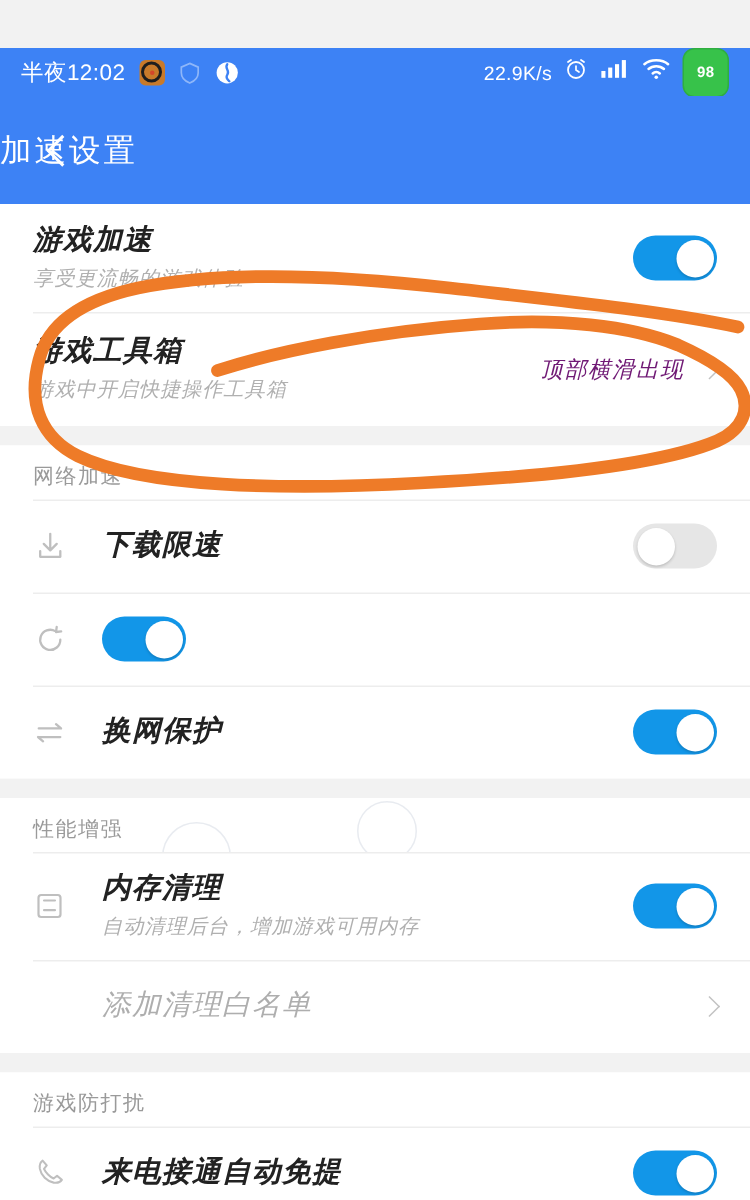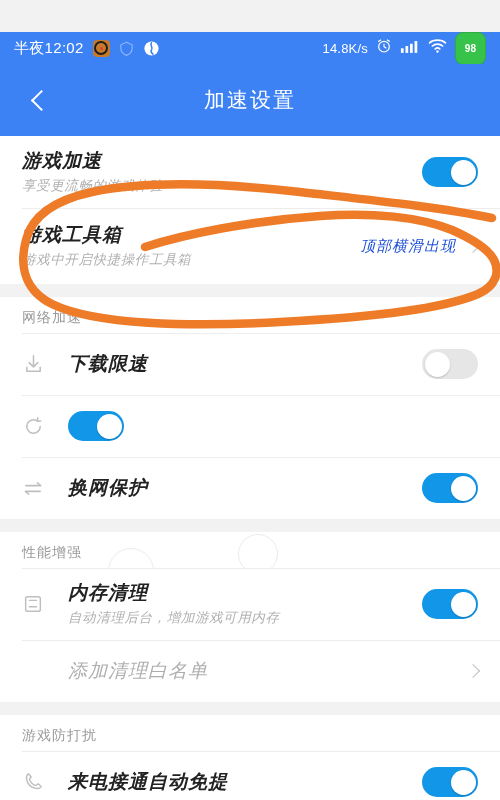--- a/index.html
+++ b/index.html
@@ -104,21 +104,21 @@
     letter-spacing: 0.2px;
   }
 
   
   .appbar {
     height: 72px;
     background: #3d82f5;
     position: relative;
     display: flex;
     align-items: center;
-    justify-content: center;
+    justify-content: flex-start;
   }
   .back-btn {
     position: absolute;
     left: 22px;
     top: 50%;
     transform: translateY(-50%);
     width: 34px;
     height: 34px;
     display: flex;
     align-items: center;
@@ -203,21 +203,21 @@
   }
   .row-sub {
     font-size: 13.5px;
     color: #b0b0b0;
     letter-spacing: 0.6px;
     margin-top: 3px;
     line-height: 1.3;
   }
   .row-value {
     font-size: 15px;
-    color: #1d4ed8;
+    color: #701a75;
     letter-spacing: 1px;
     margin-right: 12px;
     white-space: nowrap;
   }
   .chev-right {
     width: 9px;
     height: 9px;
     border-top: 1.8px solid #c2c2c2;
     border-right: 1.8px solid #c2c2c2;
     transform: rotate(45deg);
@@ -292,21 +292,21 @@
         </svg>
       </span>
       <span class="whiteicon">
         <svg viewBox="0 0 24 24" width="17" height="17">
           <circle cx="12" cy="12" r="10" fill="#ffffff"></circle>
           <path d="M12 4 C9 8 15 10 12 14 C10 17 13 19 14 20" fill="none" stroke="#3d82f5" stroke-width="2.2" stroke-linecap="round"></path>
         </svg>
       </span>
     </div>
     <div class="sb-right">
-      <span class="sb-speed">14.8K/s</span>
+      <span class="sb-speed">22.9K/s</span>
       <span>
         <svg viewBox="0 0 24 24" width="16" height="16">
           <circle cx="12" cy="13" r="8" fill="none" stroke="#ffffff" stroke-width="1.8"></circle>
           <path d="M12 9 V13 L15 15" fill="none" stroke="#ffffff" stroke-width="1.7" stroke-linecap="round"></path>
           <path d="M4 5 L7 3 M20 5 L17 3" stroke="#ffffff" stroke-width="1.8" stroke-linecap="round"></path>
         </svg>
       </span>
       <span>
         <svg viewBox="0 0 22 16" width="20" height="15">
           <rect x="1" y="10" width="3" height="5" fill="#ffffff"></rect>

